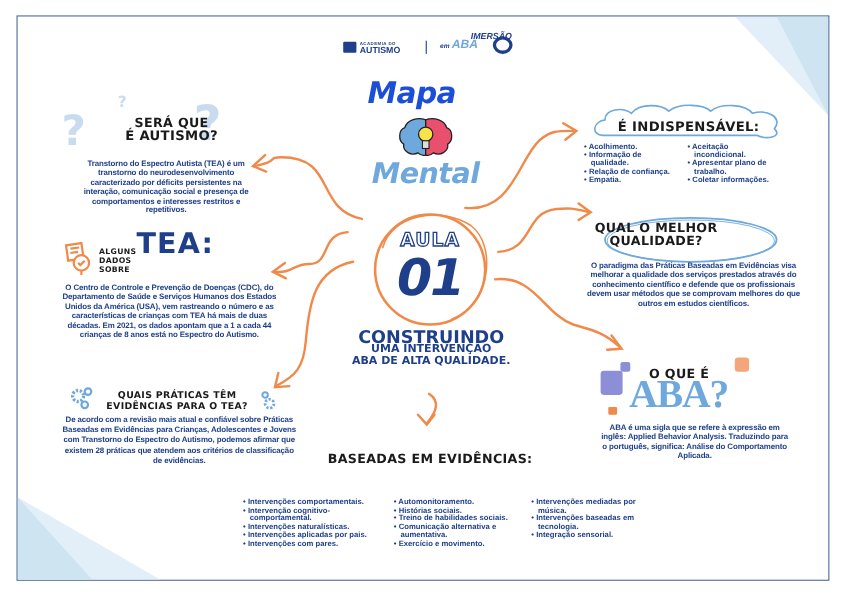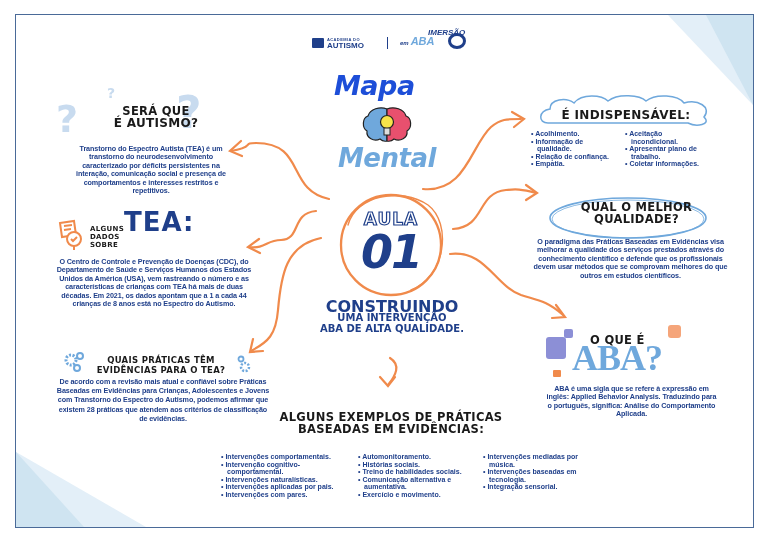--- a/index.html
+++ b/index.html
@@ -146,36 +146,35 @@
   <ul class="abs bul" style="left:609px;top:115px;width:78px;">
     <li>Aceitação incondicional.</li>
     <li>Apresentar plano de trabalho.</li>
     <li>Coletar informações.</li>
   </ul>
 
   <svg class="abs" style="left:530px;top:178px" width="165" height="50" viewBox="0 0 165 50">
     <ellipse cx="82" cy="25" rx="78" ry="20" fill="none" stroke="#6fa8dc" stroke-width="1.6"></ellipse>
     <ellipse cx="82" cy="26" rx="76" ry="19" fill="none" stroke="#6fa8dc" stroke-width="0.8"></ellipse>
   </svg>
-  <div class="abs" style="left:538px;top:186px;width:165px;text-align:center;line-height:12px;">
+  <div class="abs" style="left:498px;top:186px;width:165px;text-align:center;line-height:12px;">
     <div class="hand" style="font-size:11.5px;">QUAL O MELHOR</div>
     <div class="hand" style="font-size:11.5px;">QUALIDADE?</div>
   </div>
   <div class="abs body-text" style="left:512px;top:223px;width:205px;">O paradigma das Práticas Baseadas em Evidências visa melhorar a qualidade dos serviços prestados através do conhecimento científico e defende que os profissionais devem usar métodos que se comprovam melhores do que outros em estudos científicos.</div>
 
   <div class="abs" style="left:530px;top:322px;width:20px;height:22px;background:#8c8fd6;border-radius:3px;"></div>
   <div class="abs" style="left:548px;top:314px;width:9px;height:9px;background:#8c8fd6;border-radius:2px;"></div>
   <div class="abs" style="left:537px;top:355px;width:8px;height:7px;background:#f08a4b;border-radius:1px;"></div>
   <div class="abs" style="left:652px;top:310px;width:13px;height:13px;background:#f5a57a;border-radius:3px;"></div>
   <div class="abs hand" style="left:574px;top:318px;font-size:11.5px;">O QUE É</div>
   <div class="abs" style="left:556px;top:322px;font-family:Liberation Serif, serif;font-size:36px;font-weight:bold;color:#6fa8dc;letter-spacing:-1px;">ABA?</div>
   <div class="abs body-text" style="left:528px;top:370px;width:175px;">ABA é uma sigla que se refere à expressão em inglês: Applied Behavior Analysis. Traduzindo para o português, significa: Análise do Comportamento Aplicada.</div>
 
   <div class="abs" style="left:255px;top:396px;width:240px;text-align:center;line-height:12px;">
-    <div class="hand" style="font-size:11.5px;">ALGUNS EXEMPLOS DE PRÁTICAS</div>
     <div class="hand" style="font-size:11.5px;">BASEADAS EM EVIDÊNCIAS:</div>
   </div>
   <ul class="abs bul" style="left:205px;top:438px;width:130px;">
     <li>Intervenções comportamentais.</li>
     <li>Intervenção cognitivo-comportamental.</li>
     <li>Intervenções naturalísticas.</li>
     <li>Intervenções aplicadas por pais.</li>
     <li>Intervenções com pares.</li>
   </ul>
   <ul class="abs bul" style="left:342px;top:438px;width:120px;">

